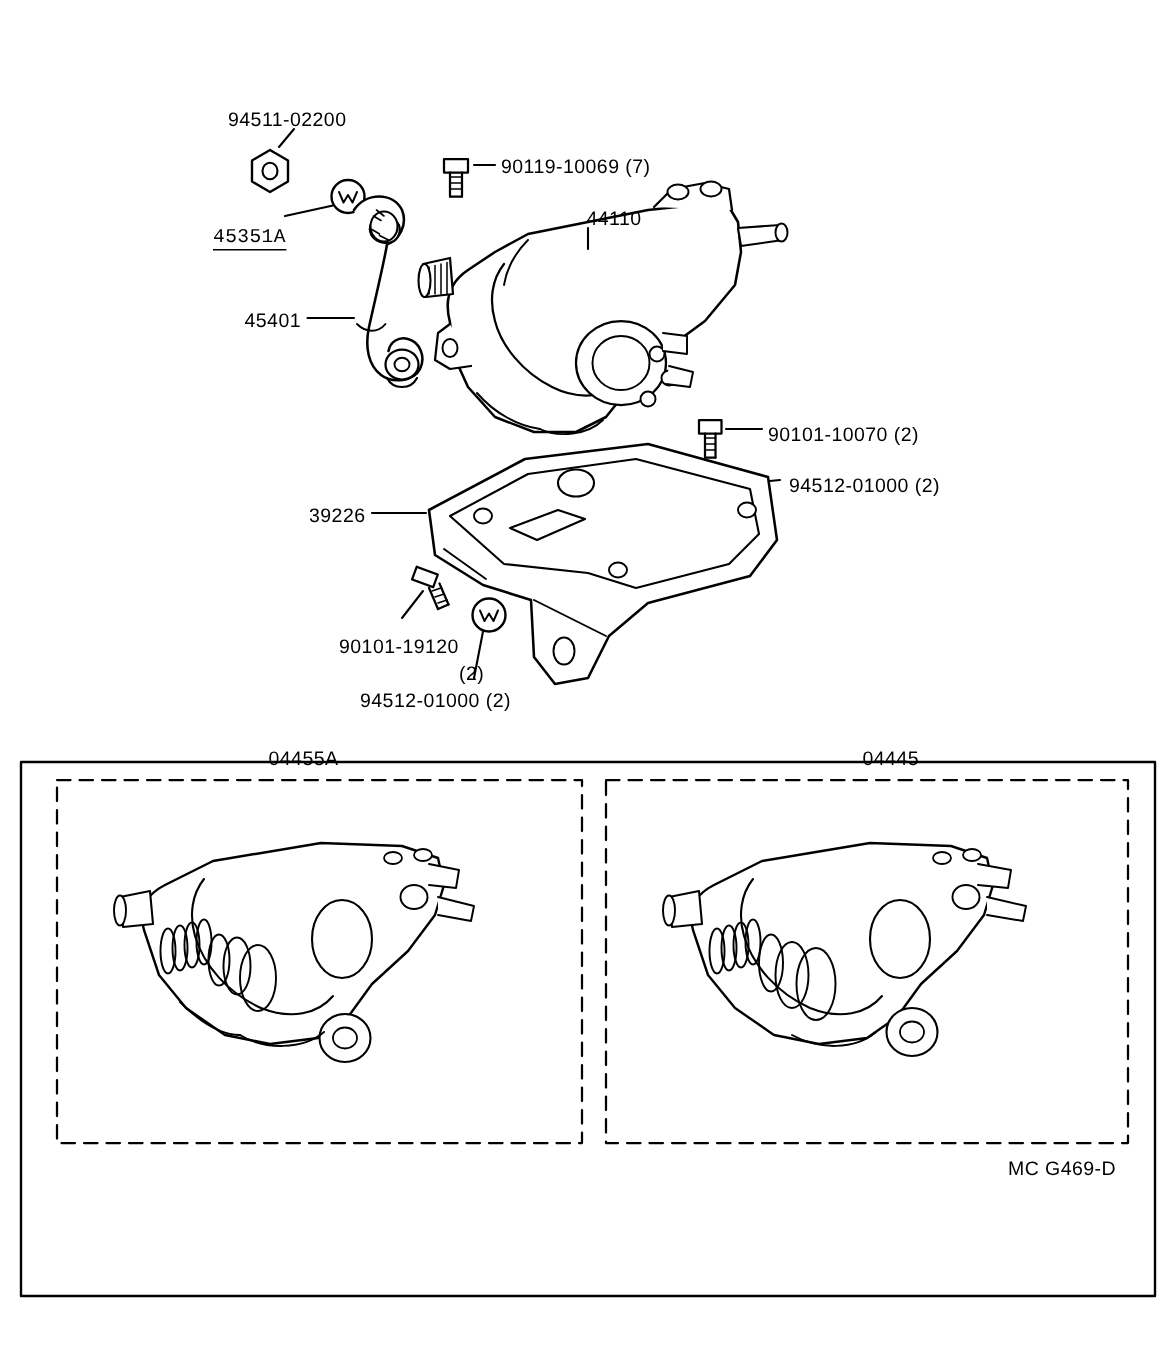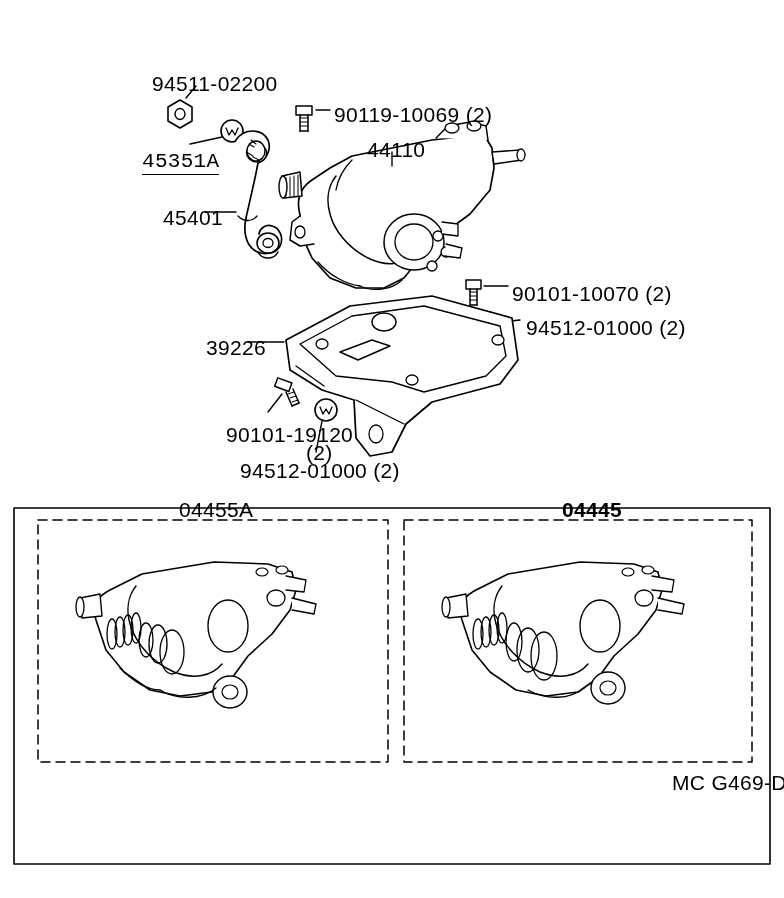--- a/index.html
+++ b/index.html
@@ -17,21 +17,21 @@
   }
   #diagram-root {
     position: absolute;
     left: 0; top: 0;
     width: 784px;
     height: 898px;
   }
   .label {
     position: absolute;
     font-family: "Liberation Sans", sans-serif;
-    font-size: 21px;
+    font-size: 13px;
     letter-spacing: 0.3px;
     color: #000;
     white-space: nowrap;
   }
   .underline {
     border-bottom: 1.5px solid #000;
     padding-bottom: 1px;
   }
   svg.art {
     position: absolute;
@@ -234,37 +234,37 @@
         <path d="M528,690 C546,700 570,700 584,688" stroke-width="1.3" fill="none"></path>
       </g>
 
     </g>
   </svg>
 
   <div class="label" style="left:152px; top:72px;">94511-02200</div>
 
   <div class="label underline" style="left:142px; top:150px;font-family:Liberation Mono, monospace;">45351A</div>
 
-  <div class="label" style="left:334px; top:103px;">90119-10069 (2)</div>
-
-  <div class="label" style="left:367px; top:138px;">44110</div>
+  <div class="label" style="left:334px; top:103px;">90119-10069 (7)</div>
+
+  <div class="label" style="left:391px; top:138px;">44110</div>
 
   <div class="label" style="left:163px; top:206px;">45401</div>
 
   <div class="label" style="left:512px; top:282px;">90101-10070 (2)</div>
 
   <div class="label" style="left:526px; top:316px;">94512-01000 (2)</div>
 
   <div class="label" style="left:206px; top:336px;">39226</div>
 
   <div class="label" style="left:226px; top:423px;">90101-19120</div>
 
   <div class="label" style="left:306px; top:441px;">(2)</div>
 
   <div class="label" style="left:240px; top:459px;">94512-01000 (2)</div>
 
   <div class="label" style="left:179px; top:498px;">04455A</div>
 
-  <div class="label" style="left:562px; top:498px;font-weight:bold;">04445</div>
+  <div class="label" style="left:575px; top:498px;">04445</div>
 
   <div class="label" style="left:672px; top:771px;text-align:right;">MC G469-D</div>
 
 </div>
 
 </body></html>

